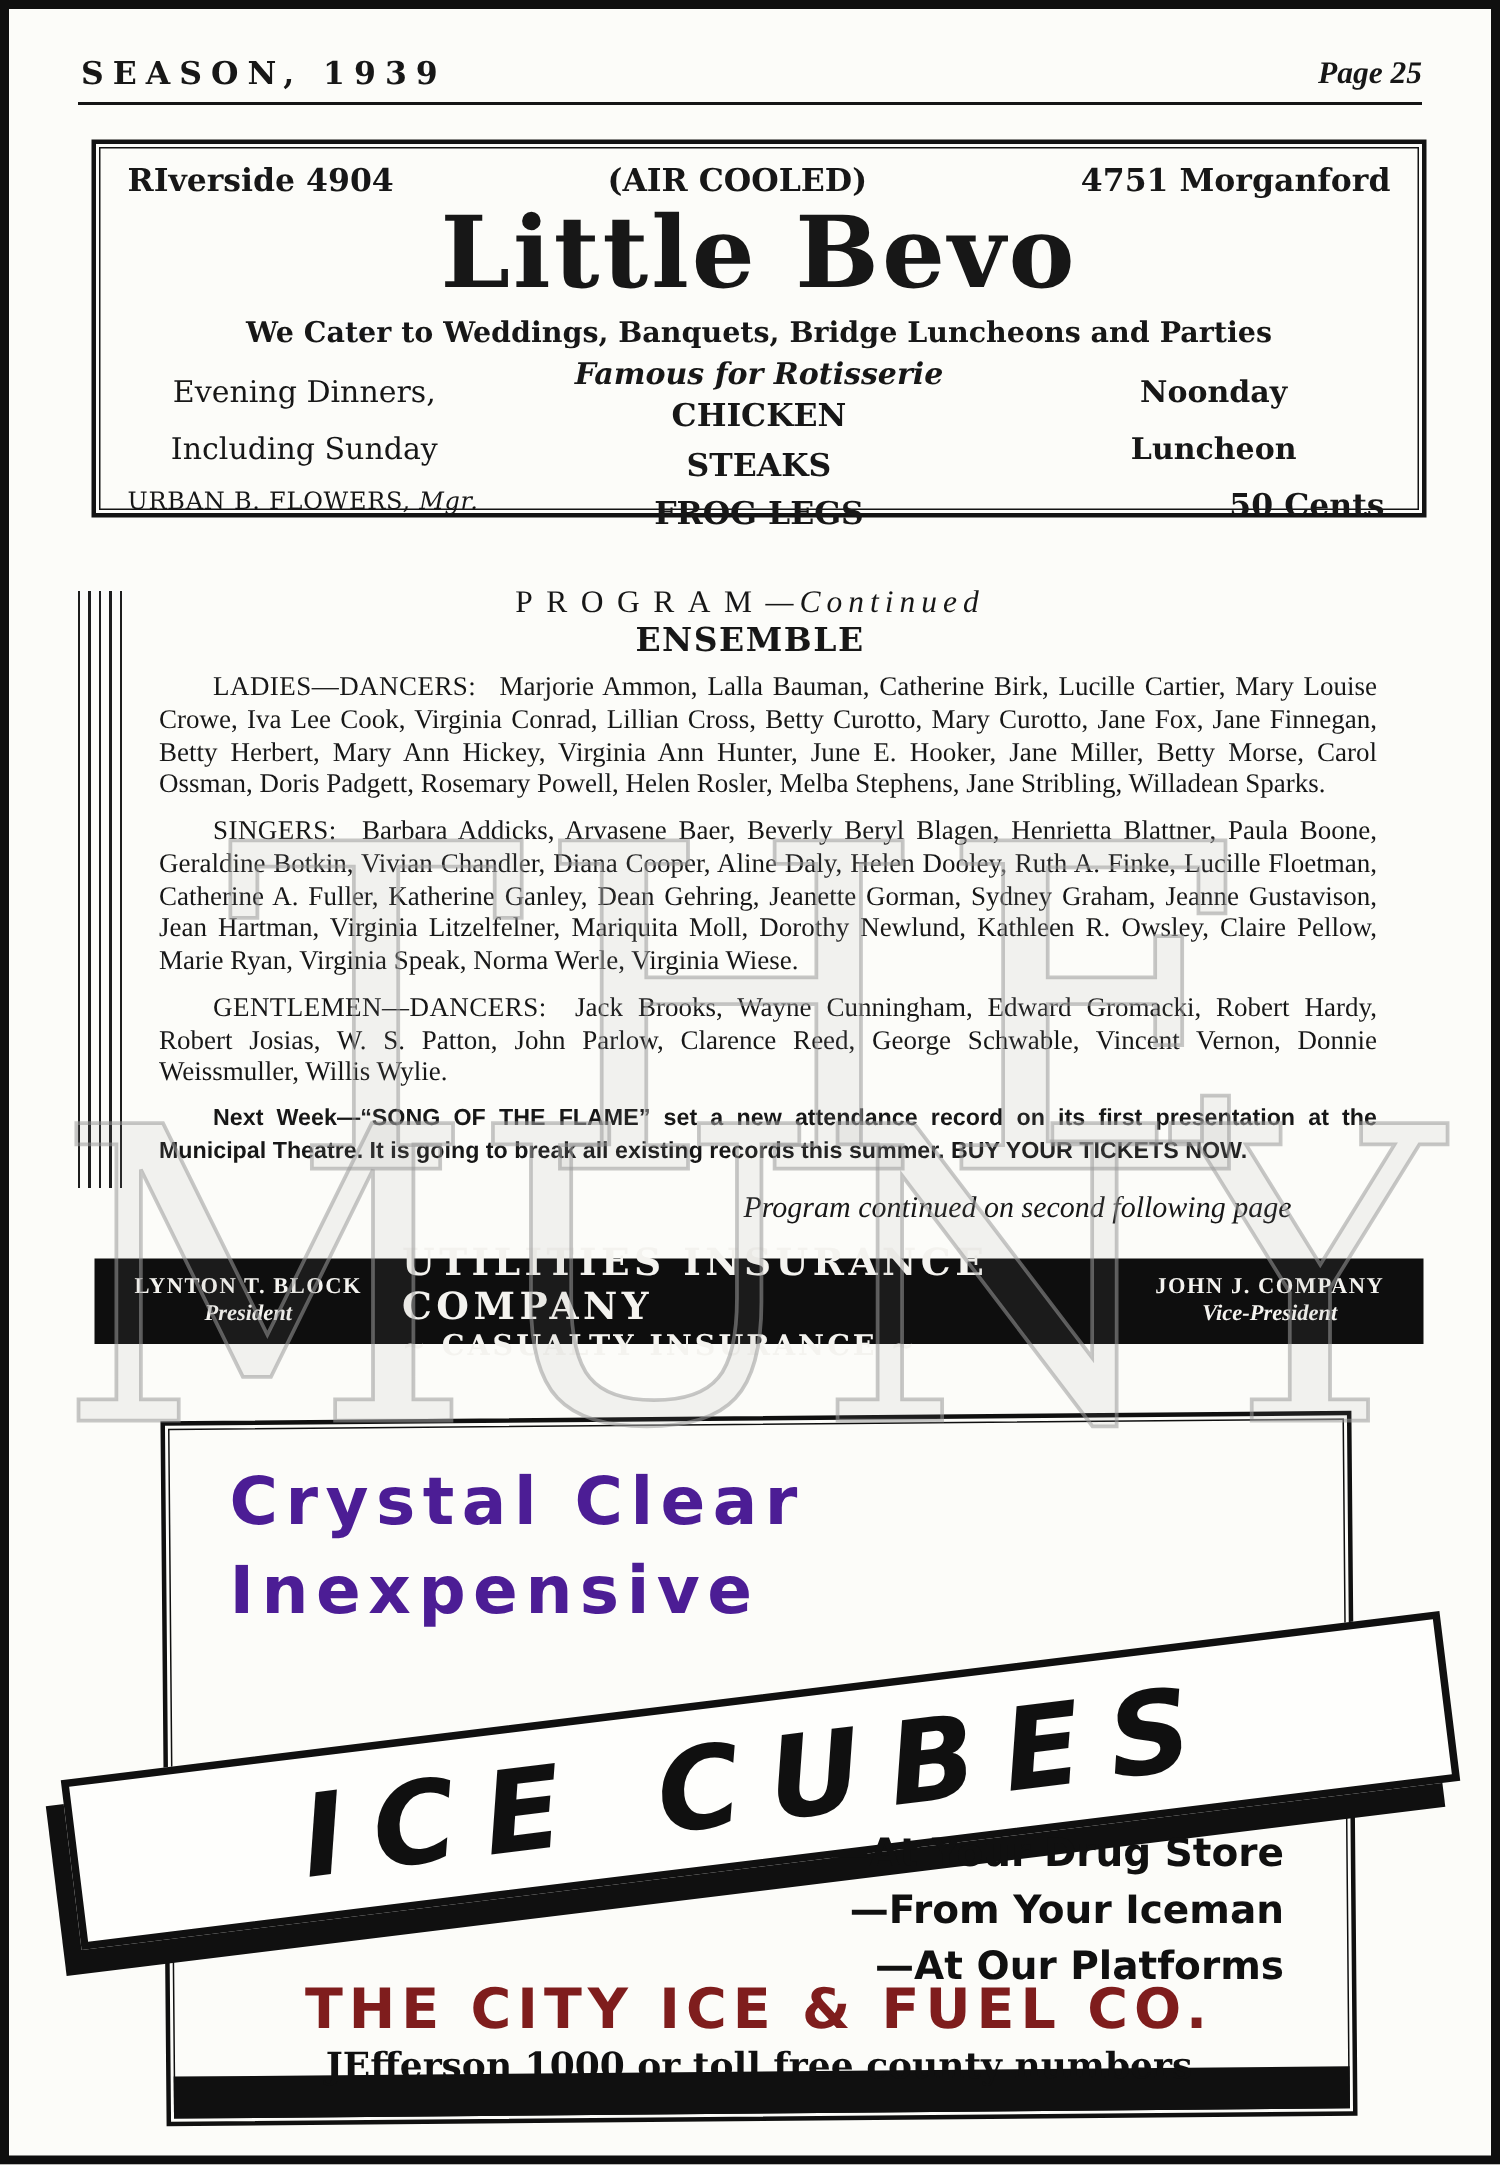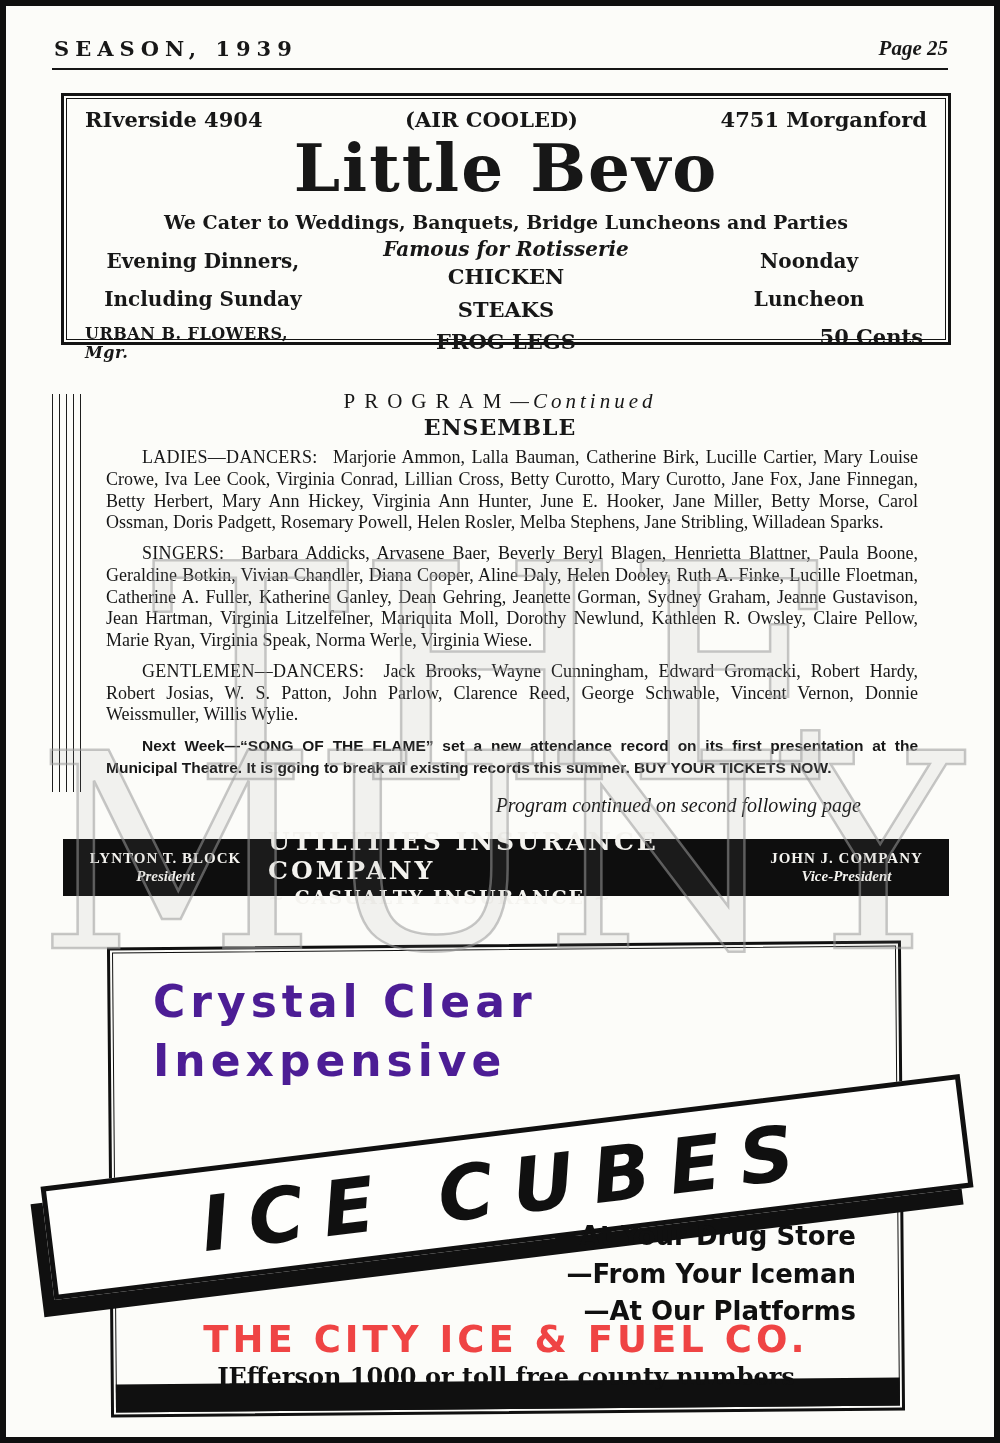--- a/index.html
+++ b/index.html
@@ -21,21 +21,21 @@
           box-sizing:border-box; border:3px solid #131313; }
   .bevo-inner { position:absolute; inset:2px; border:1px solid #131313; padding:8px 18px 6px;
                 box-sizing:border-box; }
   .bevo-top { display:flex; justify-content:space-between; align-items:baseline;
               font-family:"DejaVu Serif", serif; font-weight:700; font-size:21px; }
   .bevo-name { text-align:center; font-family:"DejaVu Serif", serif; font-weight:700;
                font-size:66px; line-height:1.05; margin-top:2px; letter-spacing:2px; }
   .bevo-tagline { text-align:center; font-family:"DejaVu Serif", serif; font-weight:700;
                   font-size:19px; margin-top:8px; }
   .bevo-cols { display:flex; margin-top:4px; }
-  .bevo-left { width:28%; text-align:center; font-family:"DejaVu Serif", serif; font-weight:700;
+  .bevo-left { width:28%; text-align:center; font-family:"DejaVu Serif", serif; font-weight:400;
                font-size:20px; }
   .bevo-left .l1 { margin-top:12px; }
   .bevo-left .l2 { margin-top:14px; }
   .bevo-mgr { margin-top:13px; font-size:16px; text-align:left; letter-spacing:0.5px; }
   .bevo-mgr .mgr-t { font-style:italic; }
   .bevo-center { width:44%; text-align:center; font-family:"DejaVu Serif", serif; font-weight:700; }
   .bevo-famous { font-style:italic; font-size:20px; }
   .bevo-menu { font-size:21px; line-height:1.55; }
   .bevo-right { width:28%; text-align:center; font-family:"DejaVu Serif", serif; font-weight:700;
                 font-size:20px; }
@@ -84,21 +84,21 @@
   .ice-banner { position:absolute; left:38px; top:1124px; width:916px; height:104px;
       transform:rotate(-7deg); background:#fefefc; border:5px solid #101010;
       box-shadow:-12px 16px 0 #101010; display:flex; align-items:center; justify-content:center; }
   .ice-banner-text { font-family:"DejaVu Sans", sans-serif; font-weight:700; font-style:italic;
       font-size:76px; letter-spacing:19px; white-space:nowrap; color:#101010; }
   .ice-bullets { position:absolute; right:138px; top:1212px; text-align:right;
       font-family:"DejaVu Sans", sans-serif; font-weight:700; font-size:26px; line-height:1.45;
       color:#101010; }
   .ice-company { position:absolute; left:120px; width:760px; top:1312px; text-align:center;
       font-family:"DejaVu Sans", sans-serif; font-weight:700; font-size:37px; letter-spacing:4px;
-      white-space:nowrap; color:#ef4444; }
+      white-space:nowrap; color:#7f1d1d; }
   .ice-phone { position:absolute; left:140px; width:720px; top:1356px; text-align:center;
       font-family:"DejaVu Serif", serif; font-weight:700; font-size:24px; color:#101010; }
 
   
   .wm { position:absolute; left:0; right:0; text-align:center; pointer-events:none; z-index:60;
       font-family:"DejaVu Serif", serif; line-height:1; color:rgba(150,150,150,0.10);
       -webkit-text-stroke:2.5px rgba(155,155,155,0.55); }
   .wm-the  { top:520px; font-size:300px; letter-spacing:6px; }
   .wm-muny { top:712px; font-size:272px; letter-spacing:0px; }
 </style>

